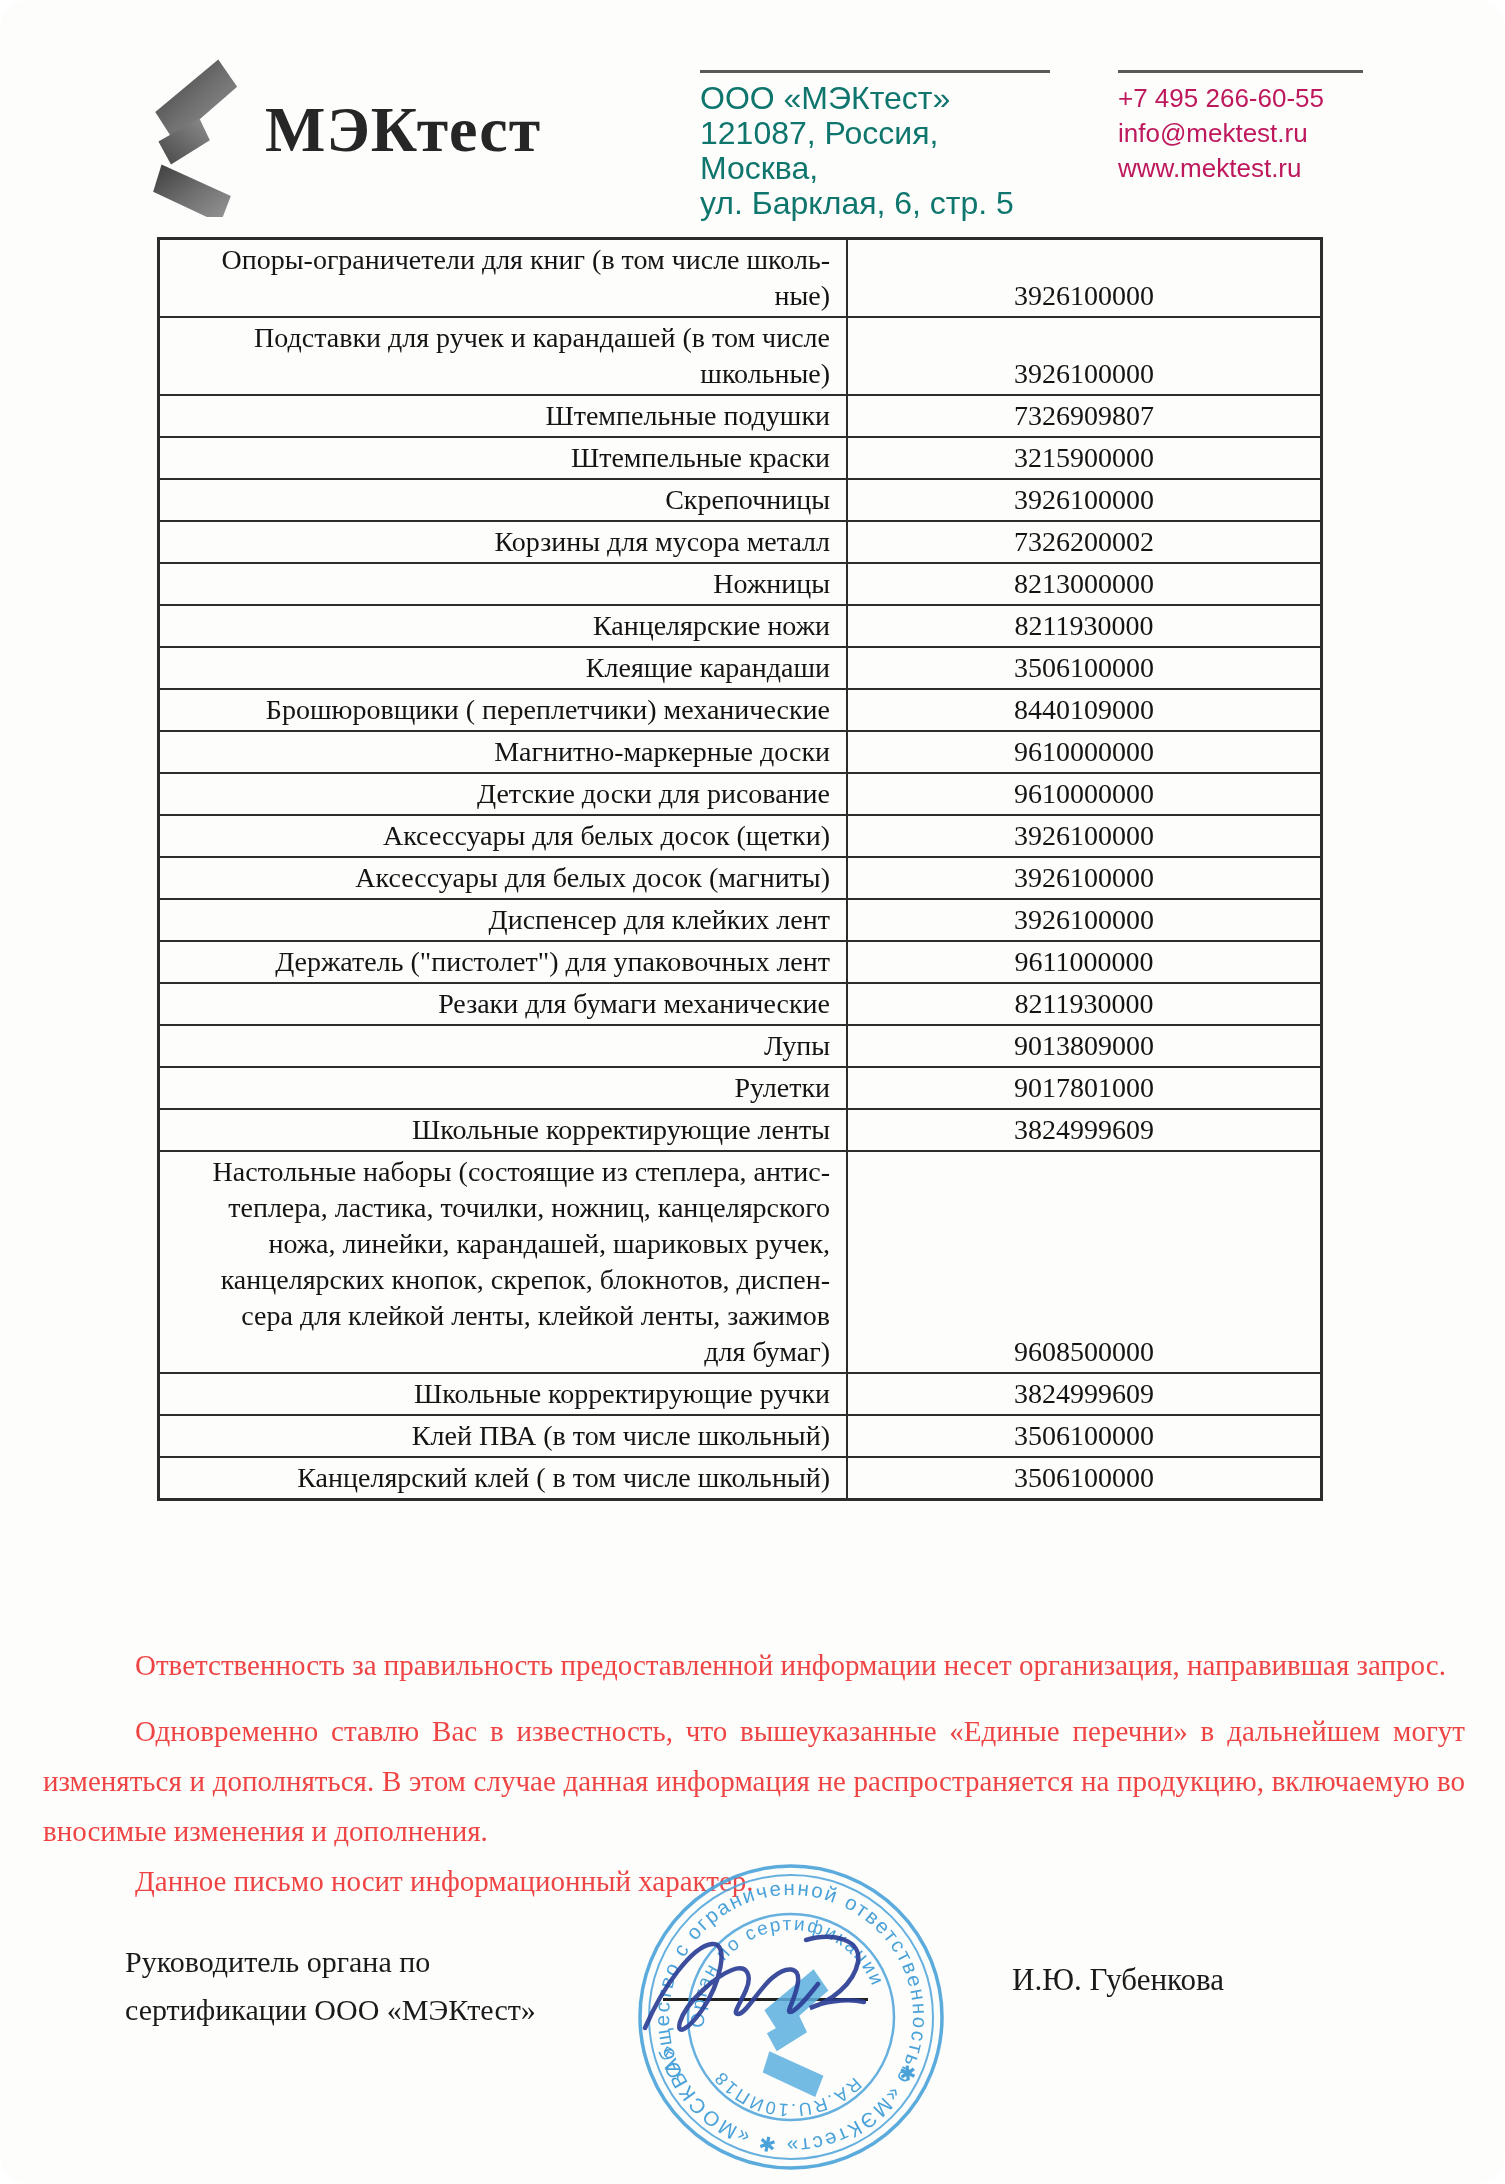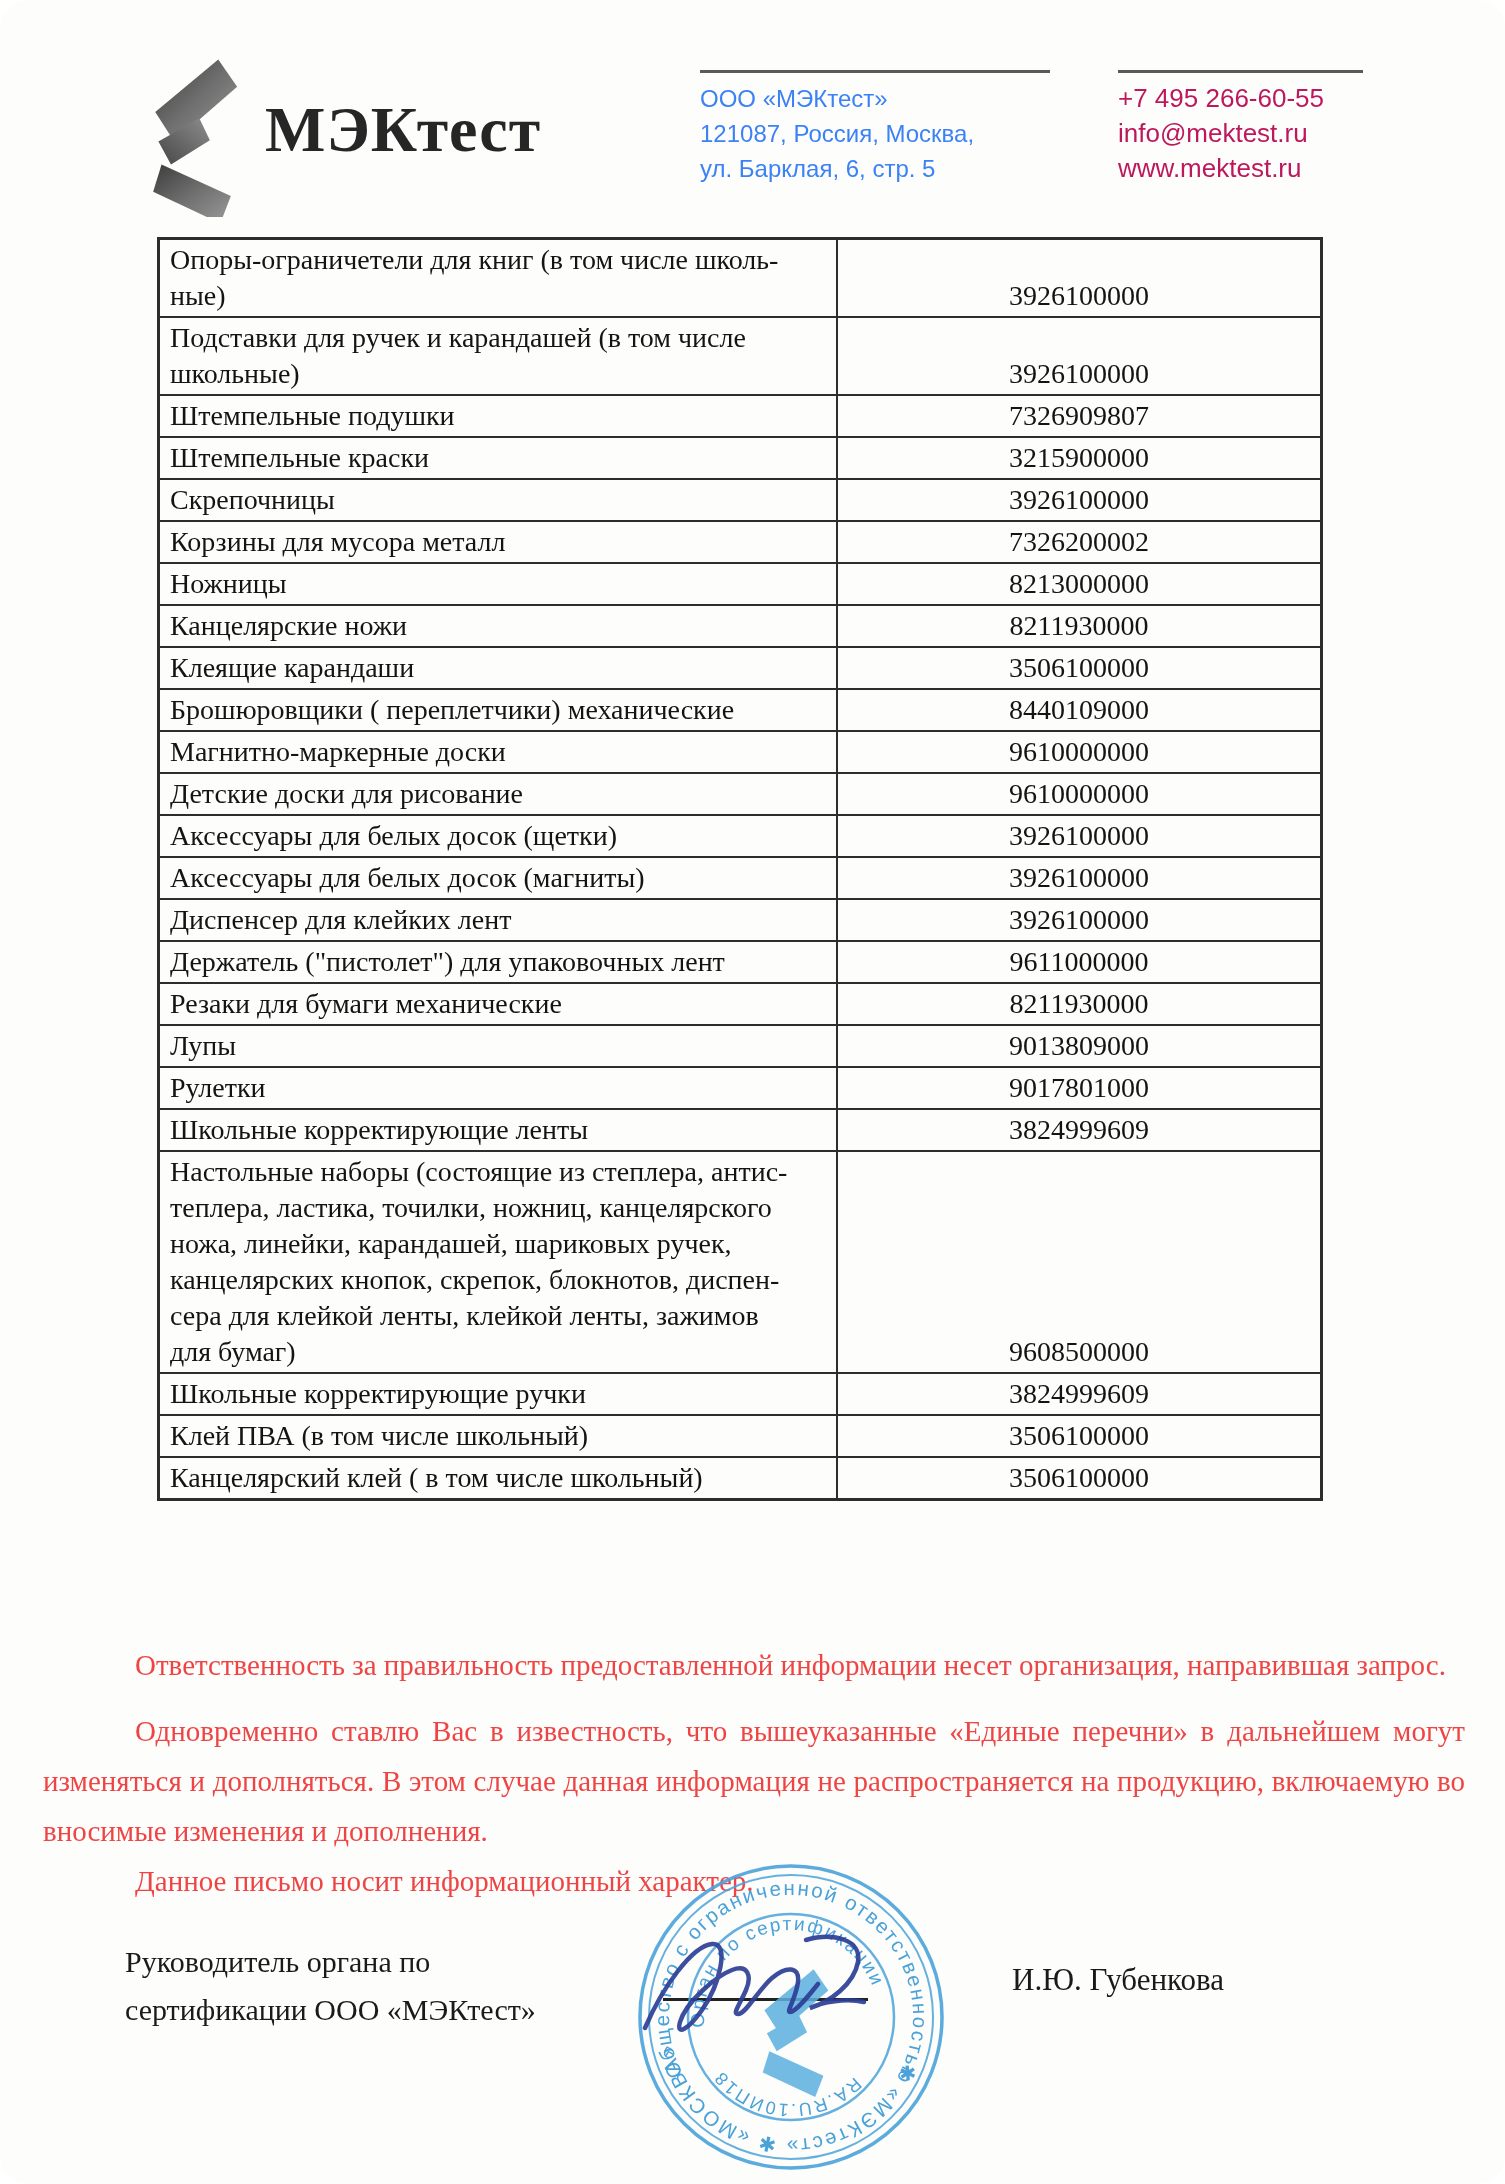--- a/index.html
+++ b/index.html
@@ -18,40 +18,40 @@
   .logo-mark{width:118px;height:168px;flex:0 0 auto;}
   .logo-text{
     font-family:"Liberation Serif","DejaVu Serif",serif;
     font-weight:bold;font-size:64px;letter-spacing:1px;color:#262626;
     margin-left:14px;margin-top:-6px;
   }
   .company-block{
     position:absolute;left:700px;top:70px;width:350px;
     border-top:3px solid #5a5a5a;padding-top:8px;
     font-family:"Liberation Sans","DejaVu Sans",sans-serif;
-    font-size:24px;line-height:35px;color:#3b82f6;
+    font-size:32px;line-height:35px;color:#0f766e;
   }
   .contact-block{
     position:absolute;left:1118px;top:70px;width:245px;
     border-top:3px solid #5a5a5a;padding-top:8px;
     font-family:"Liberation Sans","DejaVu Sans",sans-serif;
     font-size:26px;line-height:35px;color:#be185d;
   }
 
   
   table.codes{
     position:absolute;left:157px;top:237px;width:1166px;
     border-collapse:collapse;
     font-size:28px;line-height:36px;color:#141414;
   }
   table.codes,table.codes td{border:2px solid #2d2d2d;}
   table.codes{border-width:3px;}
   td.pname{
-    width:660px;padding:2px 6px 2px 10px;
-    white-space:pre-line;vertical-align:middle;text-align:left;margin-left:8px;
+    width:660px;padding:2px 16px 2px 10px;
+    white-space:pre-line;vertical-align:middle;text-align:right;margin-left:8px;
   }
   td.pcode{
     padding:2px 6px;text-align:center;vertical-align:bottom;
   }
 
   
   .letter-body{
     position:absolute;left:43px;top:1640px;width:1422px;
     font-size:29px;line-height:50px;text-align:justify;color:#ef4444;
   }

